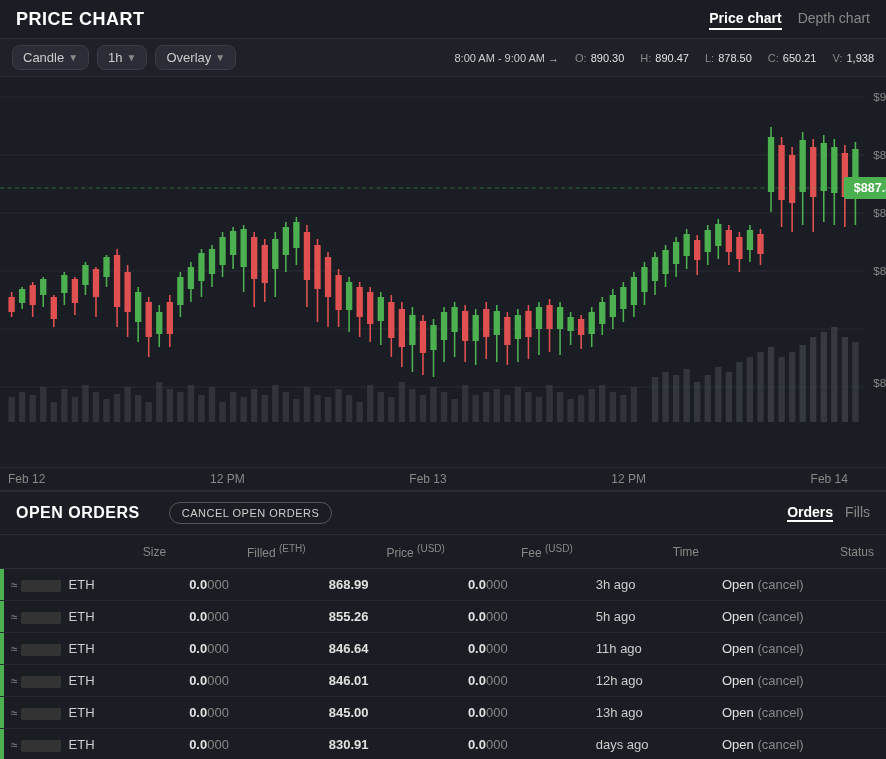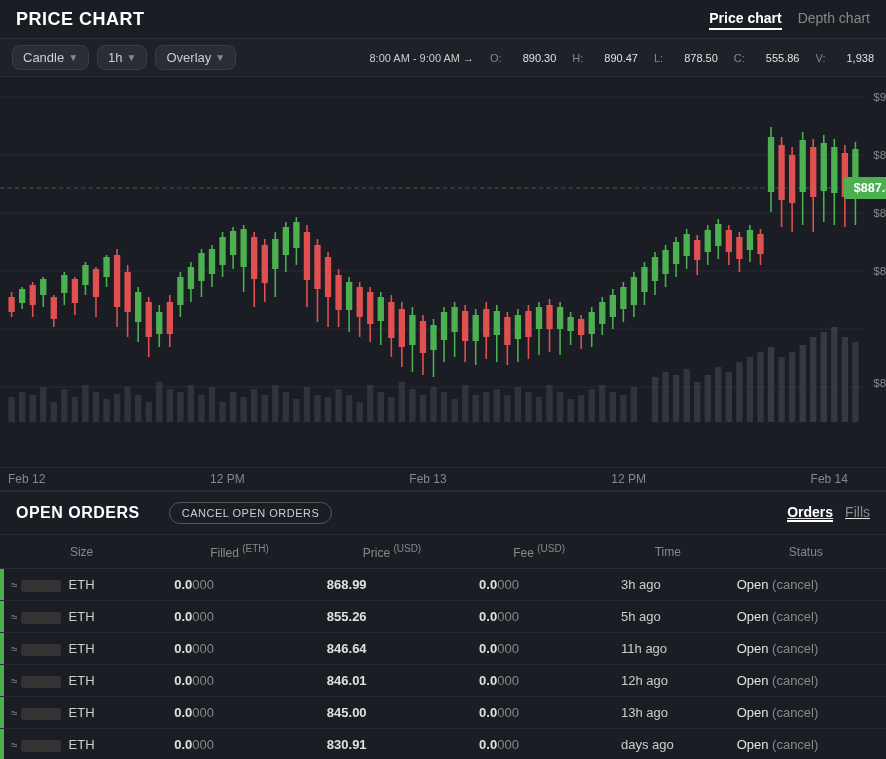--- a/index.html
+++ b/index.html
@@ -74,21 +74,21 @@
       display: flex;
       gap: 16px;
       font-size: 11px;
       color: #ccc;
     }
     .ohlcv-item {
       display: flex;
       gap: 4px;
     }
     .ohlcv-label { color: #888; }
-    .ohlcv-value { color: #e0e0e0; font-weight: 500; margin-left: 17px; }
+    .ohlcv-value { color: #e0e0e0; font-weight: 500; }
 
     
     .chart-area {
       background: #1a1d23;
       position: relative;
       height: 390px;
       overflow: hidden;
     }
     .chart-canvas {
       width: 100%;
@@ -134,21 +134,20 @@
       font-size: 11px;
       padding: 4px 12px;
       border-radius: 14px;
       cursor: pointer;
       letter-spacing: 0.5px;
       text-transform: uppercase;
     }
     .orders-tabs {
       display: flex;
       gap: 12px;
-      text-decoration: underline;
     }
     .orders-tab {
       font-size: 14px;
       color: #888;
       cursor: pointer;
     }
     .orders-tab.active {
       color: #ffffff;
       font-weight: 600;
       border-bottom: 2px solid #ffffff;
@@ -156,22 +155,22 @@
 
     
     .orders-table {
       width: 100%;
       border-collapse: collapse;
     }
     .orders-table th {
       font-size: 12px;
       color: #888;
       font-weight: 400;
-      padding: 8px 20px;
-      text-align: center;
+      padding: 8px 12px;
+      text-align: right;
       border-bottom: 1px solid #2a2d35;
     }
     .orders-table th sup {
       font-size: 10px;
     }
     .orders-table td {
       font-size: 13px;
       color: #ccc;
       padding: 8px 11px;
       border-bottom: 1px solid #252830;
@@ -234,21 +233,21 @@
     <span class="ohlcv-item">
       <span class="ohlcv-label">H:</span>
       <span class="ohlcv-value">890.47</span>
     </span>
     <span class="ohlcv-item">
       <span class="ohlcv-label">L:</span>
       <span class="ohlcv-value">878.50</span>
     </span>
     <span class="ohlcv-item">
       <span class="ohlcv-label">C:</span>
-      <span class="ohlcv-value">555.86</span>
+      <span class="ohlcv-value">650.21</span>
     </span>
     <span class="ohlcv-item">
       <span class="ohlcv-label">V:</span>
       <span class="ohlcv-value">1,938</span>
     </span>
   </div>
 </div>
 
 <div class="chart-area">
   <svg class="chart-canvas" viewBox="0 0 840 390" preserveAspectRatio="none">

